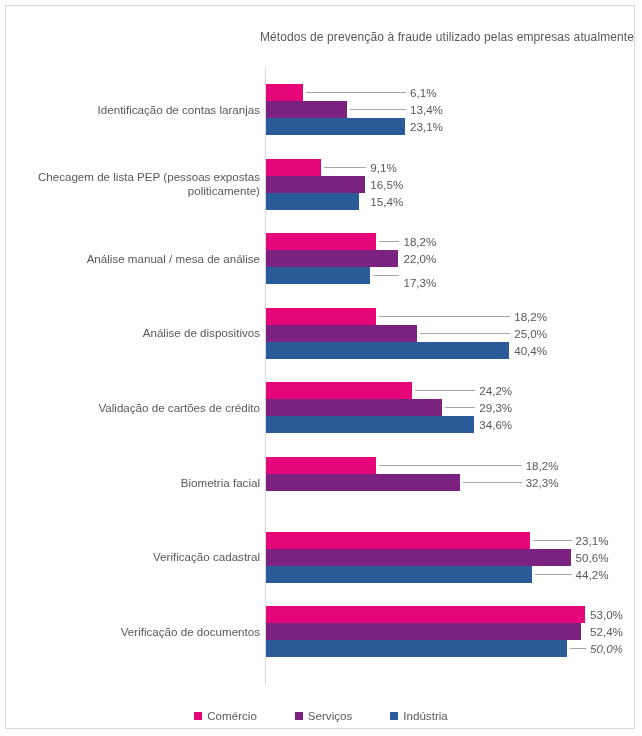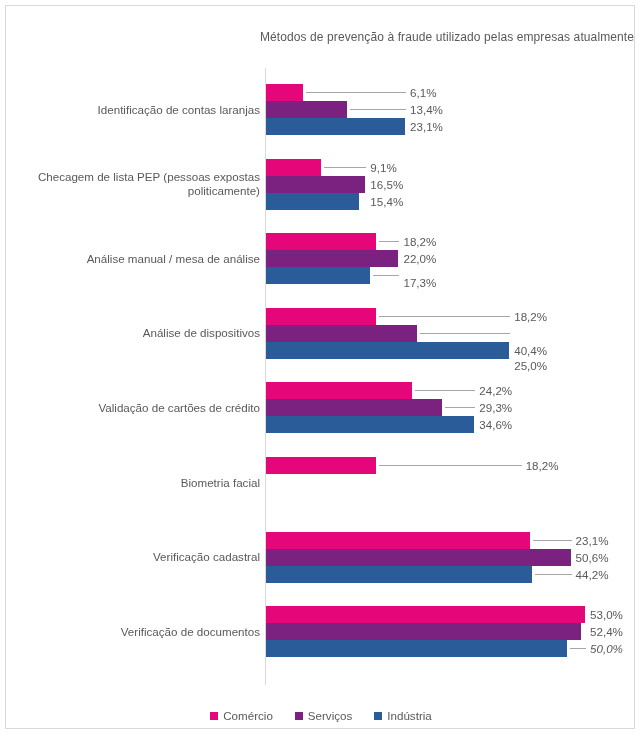--- a/index.html
+++ b/index.html
@@ -103,21 +103,21 @@
   }
 
   #legend {
     position: absolute;
     left: 0;
     top: 703px;
     width: 630px;
     display: flex;
     justify-content: center;
     align-items: flex-end;
-    gap: 22px;
+    gap: 38px;
   }
   .legend-item {
     display: flex;
     align-items: center;
     gap: 5px;
   }
   .legend-swatch {
     width: 8px;
     height: 8px;
     display: inline-block;
@@ -200,21 +200,21 @@
           <div class="cat-label" style="top: 0px; height: 51px; display: flex; align-items: center; justify-content: flex-end;">Análise de dispositivos</div>
           <div class="bars">
             <div class="bar-row">
               <div class="bar bar-comercio" title="Comércio: 18,2%" style="width: 109.564px; background: rgb(229, 6, 122);"></div>
               <div class="leader" style="left: 112.564px; width: 131.644px;"></div>
               <div class="bar-value" style="left: 248.208px;">18,2%</div>
             </div>
             <div class="bar-row">
               <div class="bar bar-servicos" title="Serviços: 25,0%" style="width: 150.5px; background: rgb(123, 33, 128);"></div>
               <div class="leader" style="left: 153.5px; width: 90.708px;"></div>
-              <div class="bar-value" style="left: 248.208px; margin-top: 32px;">25,0%</div>
+              <div class="bar-value" style="left: 248.208px;">25,0%</div>
             </div>
             <div class="bar-row">
               <div class="bar bar-industria" title="Indústria: 40,4%" style="width: 243.208px; background: rgb(42, 92, 154);"></div>
               <div class="bar-value" style="left: 248.208px;">40,4%</div>
             </div>
           </div>
         </div>
         <div class="cat-group" style="top: 376.4px; height: 51px;">
           <div class="cat-label" style="top: 0px; height: 51px; display: flex; align-items: center; justify-content: flex-end;">Validação de cartões de crédito</div>
           <div class="bars">
@@ -234,20 +234,25 @@
             </div>
           </div>
         </div>
         <div class="cat-group" style="top: 451px; height: 51px;">
           <div class="cat-label" style="top: 0px; height: 51px; display: flex; align-items: center; justify-content: flex-end;">Biometria facial</div>
           <div class="bars">
             <div class="bar-row">
               <div class="bar bar-comercio" title="Comércio: 18,2%" style="width: 109.564px; background: rgb(229, 6, 122);"></div>
               <div class="leader" style="left: 112.564px; width: 143.082px;"></div>
               <div class="bar-value" style="left: 259.646px;">18,2%</div>
+            </div>
+            <div class="bar-row">
+              <div class="bar bar-servicos" title="Serviços: 32,3%" style="width: 194.446px; background: rgb(123, 33, 128);"></div>
+              <div class="leader" style="left: 197.446px; width: 58.2px;"></div>
+              <div class="bar-value" style="left: 259.646px;">32,3%</div>
             </div>
           </div>
         </div>
         <div class="cat-group" style="top: 525.6px; height: 51px;">
           <div class="cat-label" style="top: 0px; height: 51px; display: flex; align-items: center; justify-content: flex-end;">Verificação cadastral</div>
           <div class="bars">
             <div class="bar-row">
               <div class="bar bar-comercio" title="Comércio: 43,9%" style="width: 264.278px; background: rgb(229, 6, 122);"></div>
               <div class="leader" style="left: 267.278px; width: 38.334px;"></div>
               <div class="bar-value" style="left: 309.612px;">23,1%</div>

